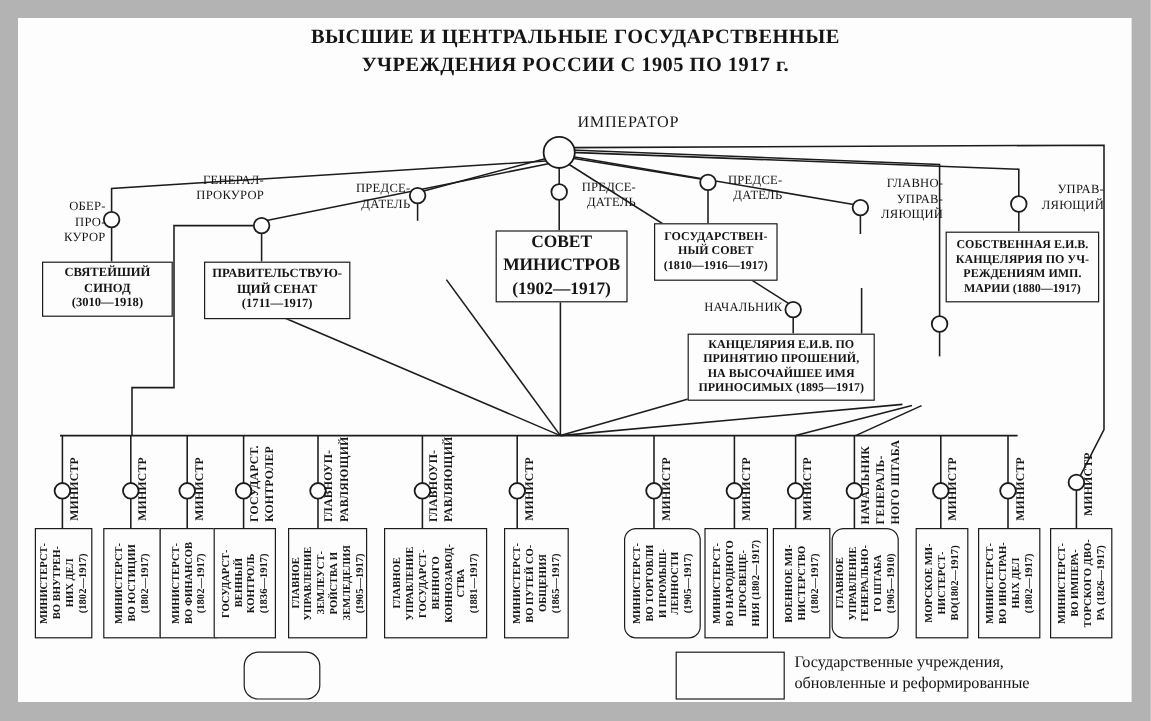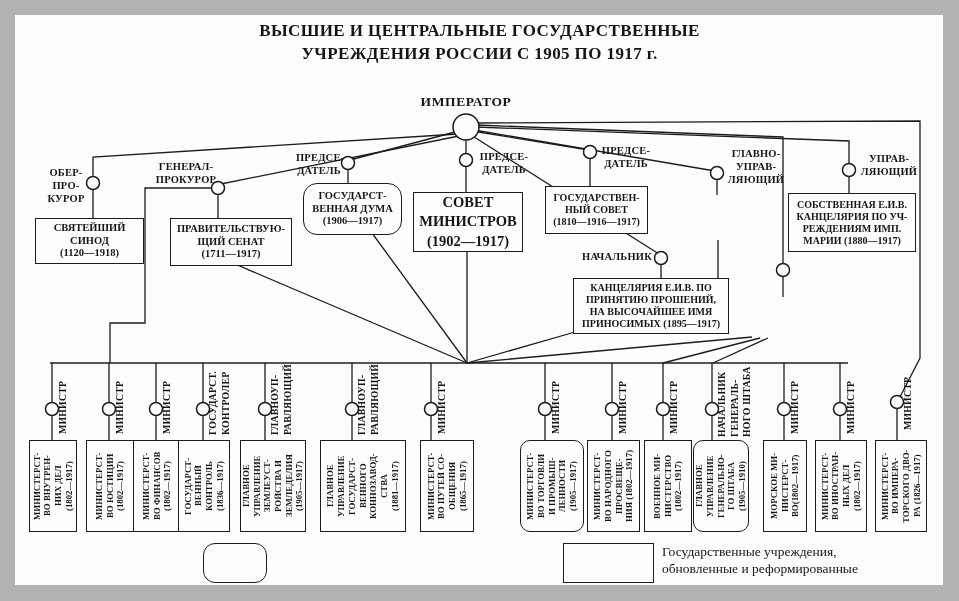--- a/index.html
+++ b/index.html
@@ -7,22 +7,22 @@
     position:relative;width:959px;height:601px;background:#b3b3b3;
     font-family:"Liberation Serif", serif;color:#151515;overflow:hidden;
   }
   #panel{position:absolute;left:15px;top:15px;width:928px;height:570px;background:#fdfdfd;}
   #wires{position:absolute;left:0;top:0;width:959px;height:601px;}
   .title{
     position:absolute;left:0;top:20px;width:959px;text-align:center;
     font-weight:bold;font-size:17px;line-height:1.35;white-space:pre-line;letter-spacing:.4px;
   }
   .hlabel{
-    position:absolute;font-weight:bold;font-size:10.5px;line-height:1.25;
-    white-space:pre-line;text-align:center;letter-spacing:.2px;
+    position:absolute;font-weight:normal;font-size:10.5px;line-height:1.25;
+    white-space:pre-line;text-align:right;letter-spacing:.2px;
   }
   .hbox{
     position:absolute;border:1.6px solid #1c1c1c;background:#fdfdfd;
     display:flex;align-items:center;justify-content:center;
     font-weight:bold;font-size:10.5px;line-height:1.2;white-space:pre-line;text-align:center;
   }
   .big{font-size:14.5px;line-height:1.35;}
   .small{font-size:10px;}
   .rounded{border-radius:14px;}
   .vbox{
@@ -122,44 +122,41 @@
     </g>
   </svg>
 
   <div class="title">ВЫСШИЕ И ЦЕНТРАЛЬНЫЕ ГОСУДАРСТВЕННЫЕ
 УЧРЕЖДЕНИЯ РОССИИ С 1905 ПО 1917 г.</div>
   <div class="hlabel" style="left:366px;top:94px;width:200px;font-size:13.5px;letter-spacing:.6px;">ИМПЕРАТОР</div>
 
   <div class="hlabel" style="left:44px;top:166px;width:44px;">ОБЕР-
 ПРО-
 КУРОР</div>
-  <div class="hlabel" style="left:152px;top:160px;width:68px;">ГЕНЕРАЛ-
+  <div class="hlabel" style="left:152px;top:144px;width:68px;">ГЕНЕРАЛ-
 ПРОКУРОР</div>
   <div class="hlabel" style="left:296px;top:151px;width:46px;">ПРЕДСЕ-
 ДАТЕЛЬ</div>
   <div class="hlabel" style="left:478px;top:150px;width:52px;">ПРЕДСЕ-
 ДАТЕЛЬ</div>
   <div class="hlabel" style="left:600px;top:144px;width:52px;">ПРЕДСЕ-
 ДАТЕЛЬ</div>
   <div class="hlabel" style="left:726px;top:147px;width:60px;">ГЛАВНО-
 УПРАВ-
 ЛЯЮЩИЙ</div>
   <div class="hlabel" style="left:858px;top:152px;width:62px;">УПРАВ-
 ЛЯЮЩИЙ</div>
   <div class="hlabel" style="left:582px;top:250px;width:70px;">НАЧАЛЬНИК</div>
 
   <div class="hbox" style="left:35px;top:218px;width:107px;height:44px;">СВЯТЕЙШИЙ
 СИНОД
-(1120—1918)</div>
+(3010—1918)</div>
   <div class="hbox" style="left:170px;top:218px;width:120px;height:46px;">ПРАВИТЕЛЬСТВУЮ-
 ЩИЙ СЕНАТ
 (1711—1917)</div>
-  <div class="hbox rounded" style="left:303px;top:183px;width:97px;height:50px;">ГОСУДАРСТ-
-ВЕННАЯ ДУМА
-(1906—1917)</div>
   <div class="hbox big" style="left:413px;top:192px;width:108px;height:58px;">СОВЕТ
 МИНИСТРОВ
 (1902—1917)</div>
   <div class="hbox small" style="left:545px;top:186px;width:101px;height:46px;">ГОСУДАРСТВЕН-
 НЫЙ СОВЕТ
 (1810—1916—1917)</div>
   <div class="hbox small" style="left:788px;top:193px;width:126px;height:57px;">СОБСТВЕННАЯ Е.И.В.
 КАНЦЕЛЯРИЯ ПО УЧ-
 РЕЖДЕНИЯМ ИМП.
 МАРИИ (1880—1917)</div>

